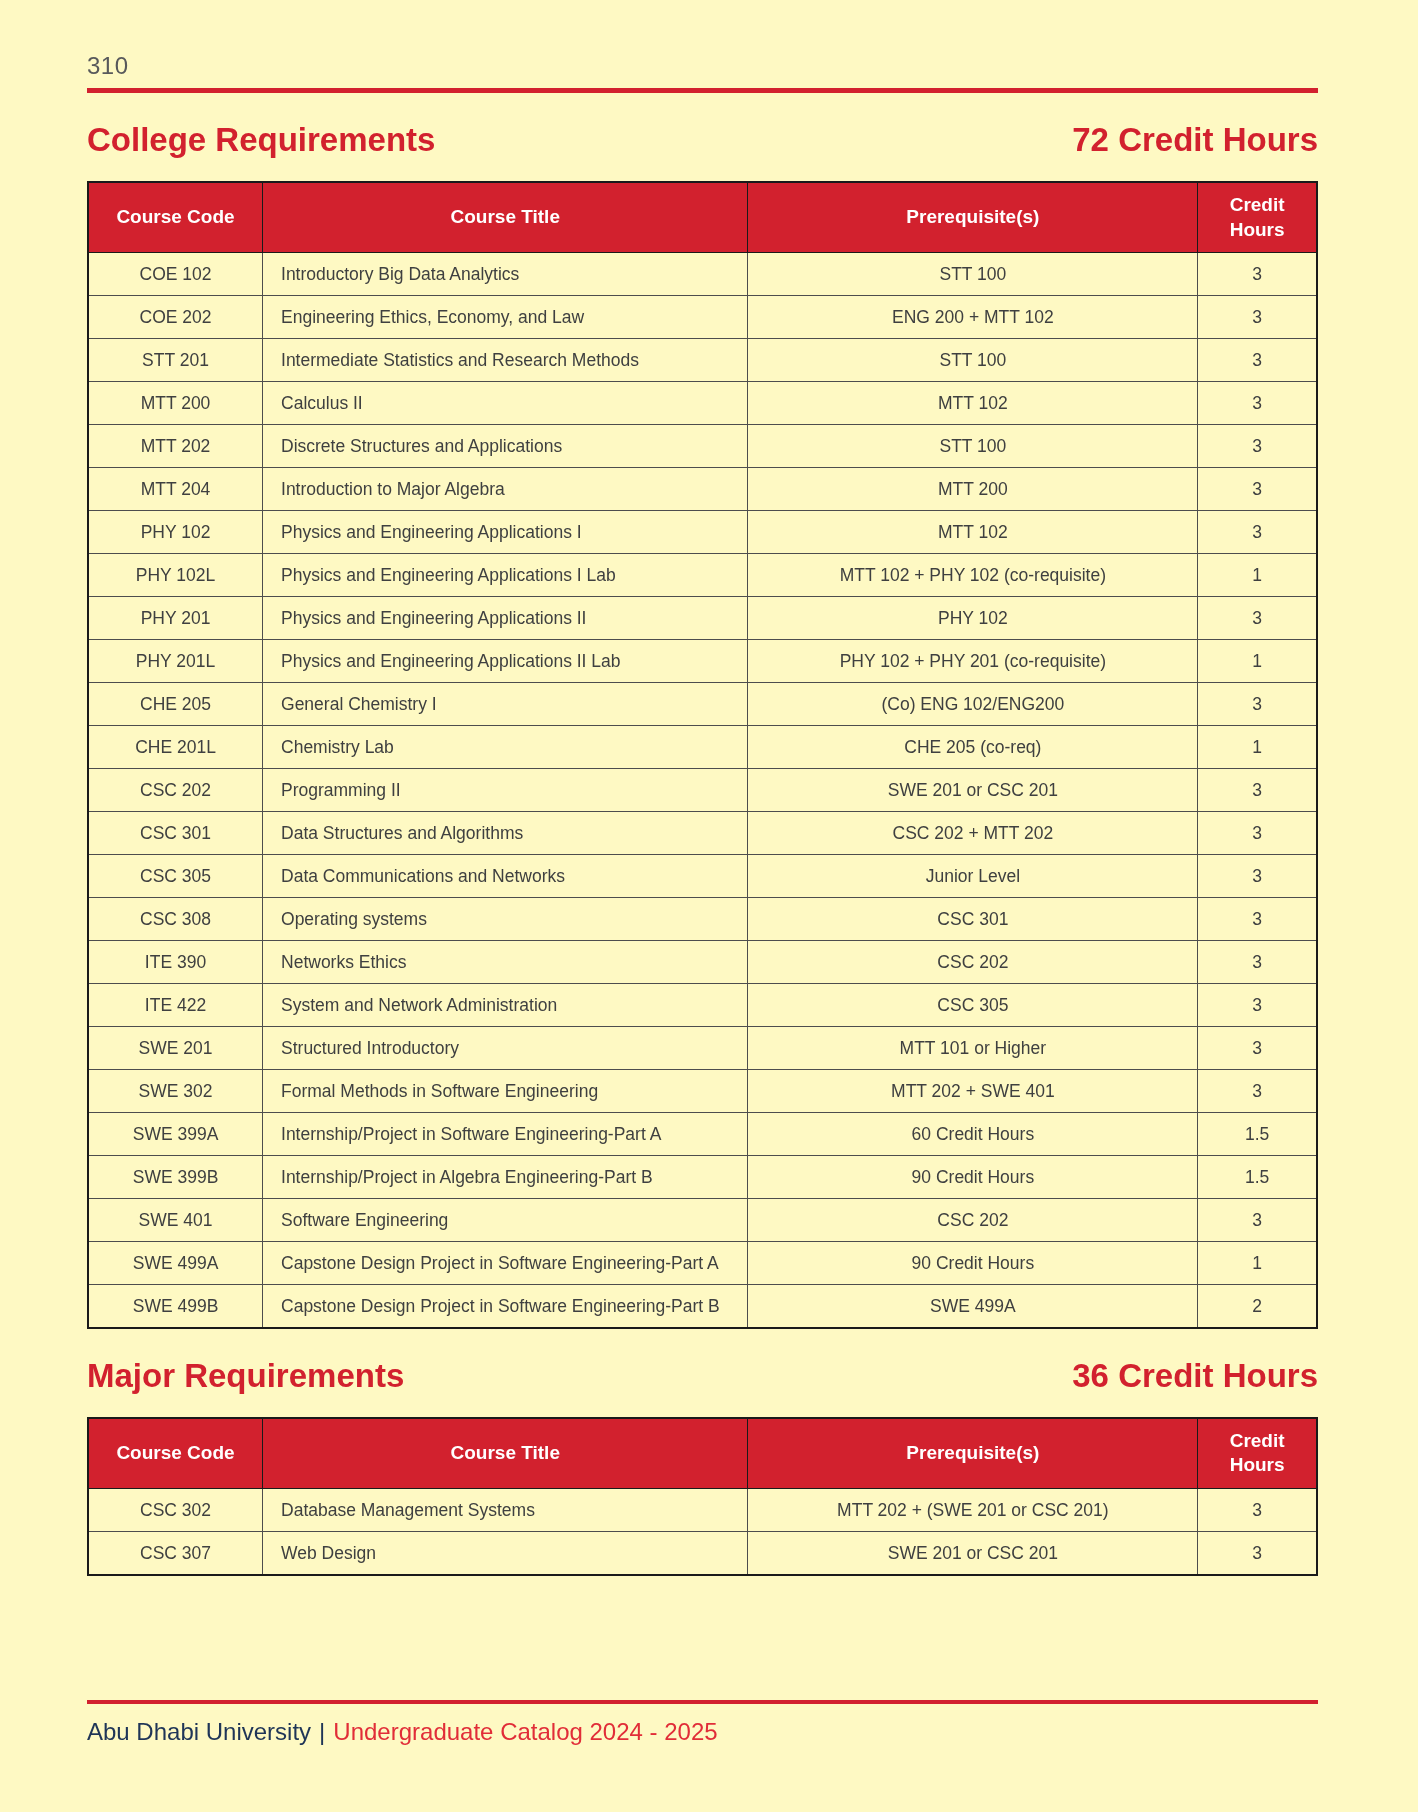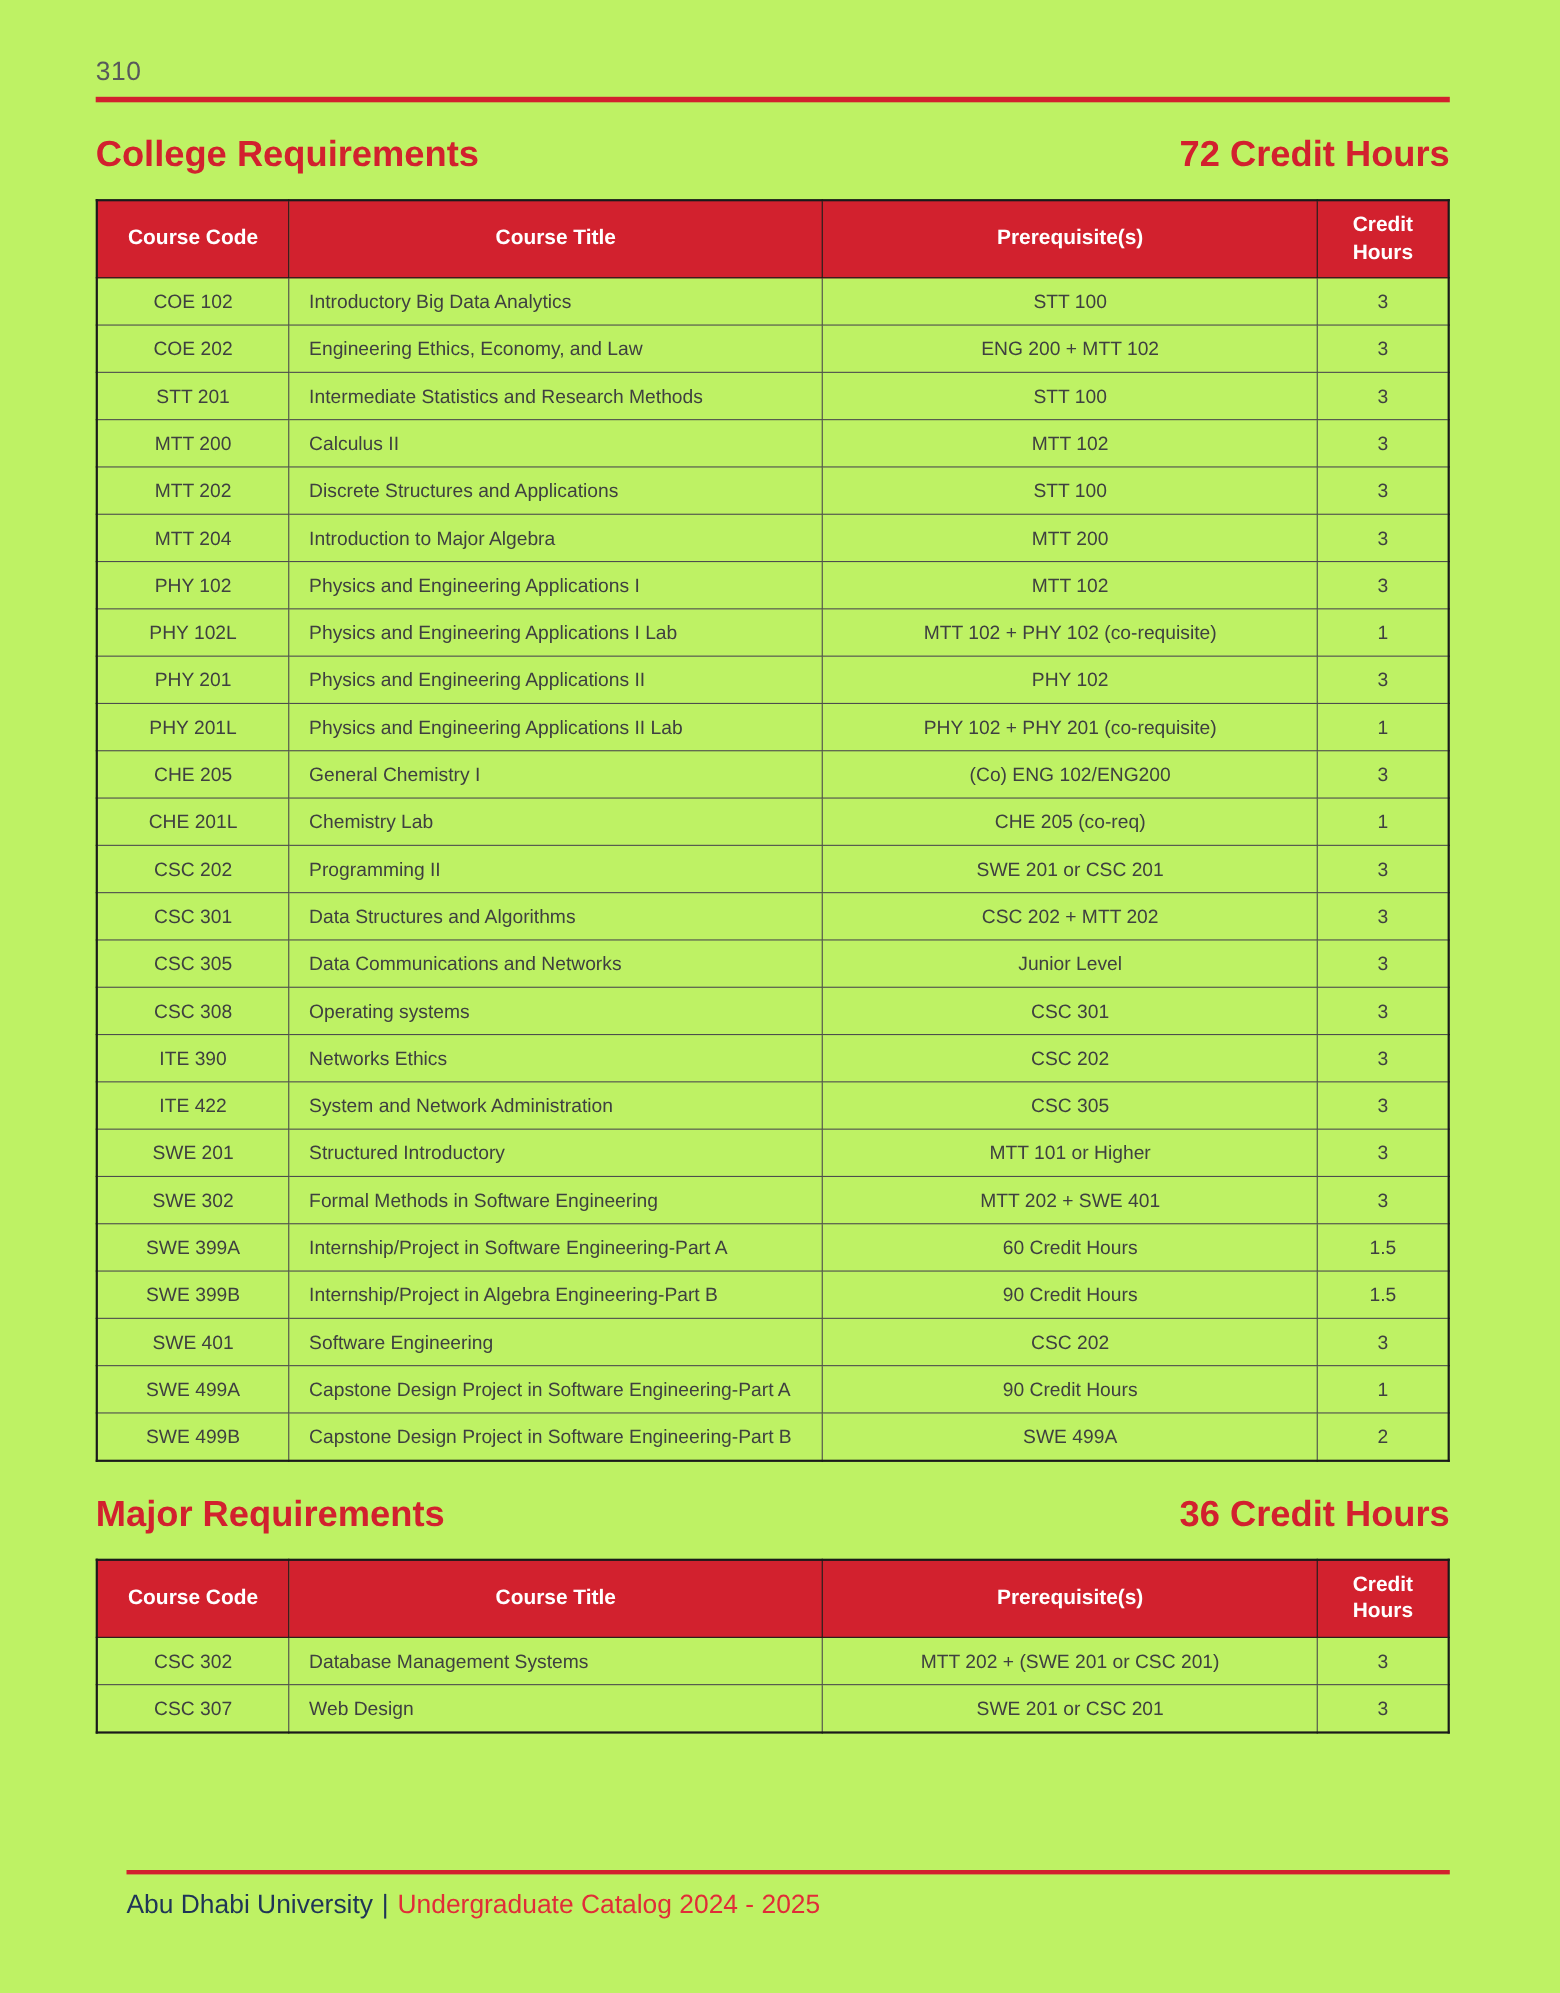--- a/index.html
+++ b/index.html
@@ -3,21 +3,21 @@
 <meta charset="utf-8">
 <style>
   * { margin: 0; padding: 0; box-sizing: border-box; }
   html, body { background: #ffffff; }
   body { font-family: "Liberation Sans", sans-serif; }
 
   .page {
     position: relative;
     width: 1418px;
     height: 1812px;
-    background: #bef264;
+    background: #fef9c3;
     overflow: hidden;
   }
 
   .content {
     padding: 52px 100px 0 87px;
   }
 
   .page-number {
     font-size: 24px;
     color: #58595b;
@@ -85,21 +85,20 @@
   .col0 { width: 14.2%; }
   .col1 { width: 39.5%; }
   .col2 { width: 36.6%; }
   .col3 { width: 9.7%; }
 
   .page-footer {
     position: absolute;
     left: 87px;
     right: 100px;
     top: 1700px;
-    margin-left: 28px;
   }
 
   .footer-rule {
     height: 4px;
     background: #d2212e;
   }
 
   .footer-text {
     margin-top: 14px;
     font-size: 24px;

